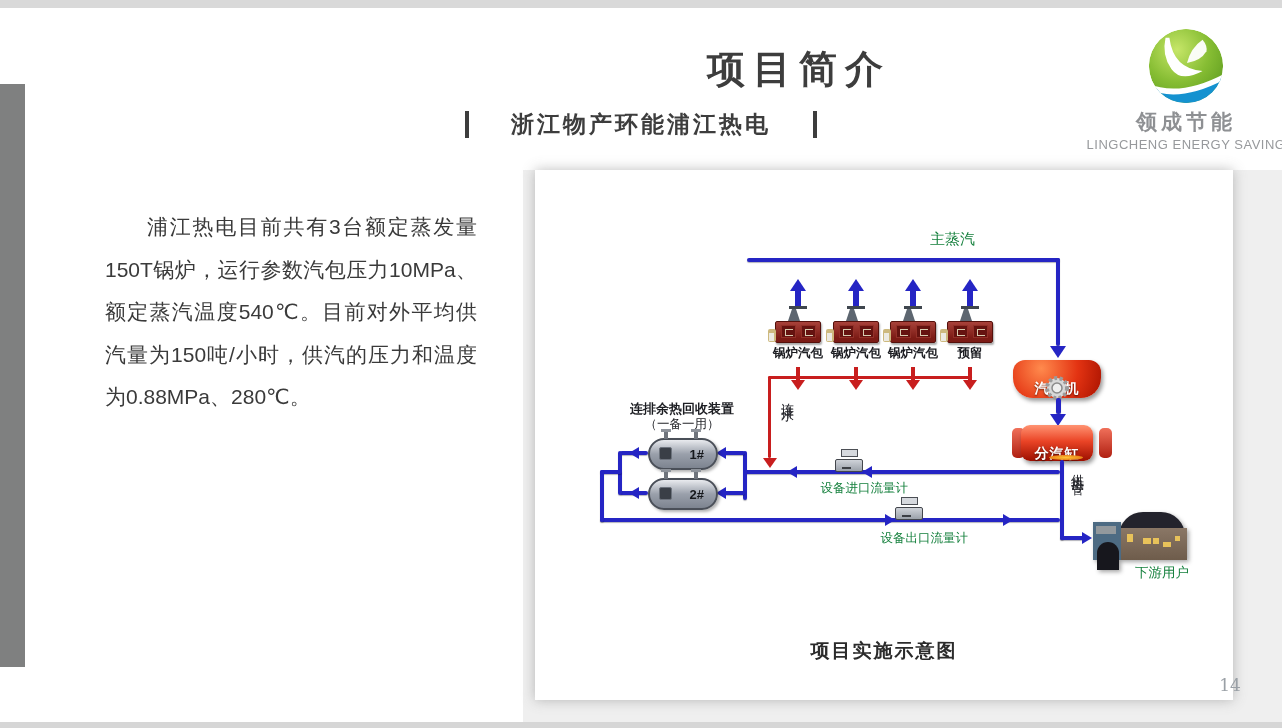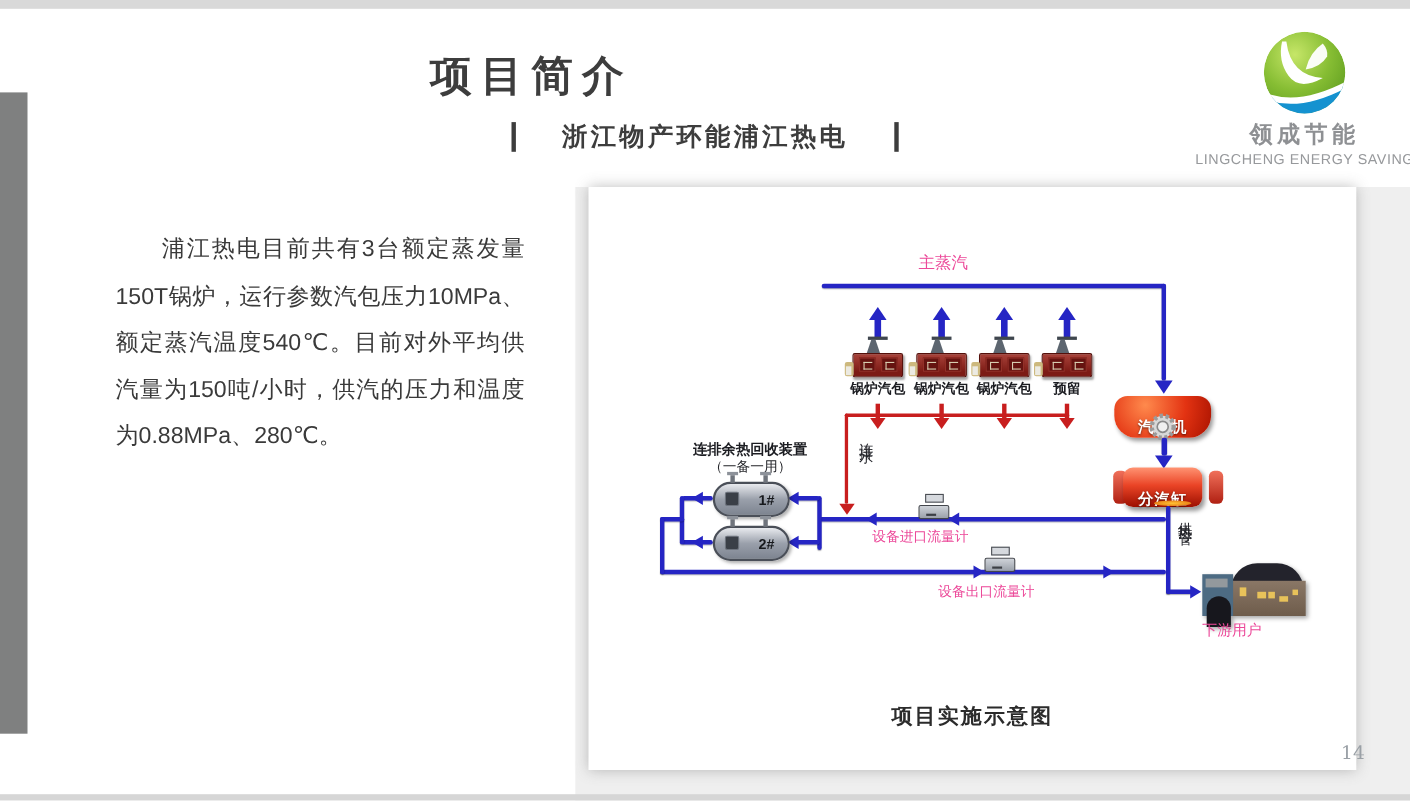--- a/index.html
+++ b/index.html
@@ -11,21 +11,21 @@
   html,body{width:1282px;height:728px;}
   body{font-family:"Liberation Sans","DejaVu Sans",sans-serif;background:#ffffff;overflow:hidden;}
   .slide{position:relative;width:1282px;height:728px;background:#ffffff;overflow:hidden;}
 
   .top-strip{position:absolute;left:0;top:0;width:1282px;height:8px;background:#d9d9d9;}
   .bottom-strip{position:absolute;left:0;top:722px;width:1282px;height:6px;background:#d6d6d6;}
   .left-bar{position:absolute;left:0;top:84px;width:25px;height:583px;background:#7f8080;}
   .backdrop{position:absolute;left:523px;top:170px;width:759px;height:558px;background:#efefef;}
 
   
-  .title{position:absolute;left:391px;top:44px;width:500px;text-align:left;
+  .title{position:absolute;left:391px;top:44px;width:500px;text-align:right;
     font-family:"DejaVu Serif","Liberation Serif",serif;font-size:38px;font-weight:bold;
     color:var(--ink);letter-spacing:8px;}
   .subtitle-row{position:absolute;left:391px;top:108px;width:500px;height:32px;
     display:flex;align-items:center;justify-content:center;gap:42px;}
   .subtitle-bar{width:4px;height:27px;background:#3d3d3d;}
   .subtitle{font-size:23px;font-weight:bold;color:#3d3d3d;letter-spacing:3px;}
 
   
   .logo{position:absolute;left:1106px;top:26px;width:160px;display:flex;flex-direction:column;align-items:center;}
   .logo-name{margin-top:2px;font-size:21px;font-weight:bold;color:#8e9093;letter-spacing:4px;}
@@ -40,21 +40,21 @@
   .panel{position:absolute;left:535px;top:170px;width:698px;height:530px;background:#ffffff;
     box-shadow:0 0 12px rgba(110,110,110,.45);}
   .pipe-b{position:absolute;background:var(--blue);border-radius:2px;box-shadow:0 1px 1px rgba(0,0,30,.3);}
   .pipe-r{position:absolute;background:var(--red);border-radius:2px;}
   .tri{position:absolute;width:0;height:0;}
   .tri.lb{border-top:6px solid transparent;border-bottom:6px solid transparent;border-right:10px solid var(--blue);}
   .tri.rb{border-top:6px solid transparent;border-bottom:6px solid transparent;border-left:10px solid var(--blue);}
   .tri.db{border-left:8px solid transparent;border-right:8px solid transparent;border-top:12px solid var(--blue);}
   .tri.ub{border-left:8px solid transparent;border-right:8px solid transparent;border-bottom:12px solid var(--blue);}
   .tri.dr{border-left:7px solid transparent;border-right:7px solid transparent;border-top:10px solid var(--red);}
-  .dlabel{position:absolute;font-size:12.5px;color:#ec4899;text-align:left;}
+  .dlabel{position:absolute;font-size:12.5px;color:#15803d;text-align:right;}
   .vtext{position:absolute;writing-mode:vertical-rl;text-orientation:upright;font-size:13px;
     color:#23242a;letter-spacing:3px;font-weight:500;}
 
   
   .boiler-group{position:absolute;top:109px;width:66px;height:112px;font-weight:bold;}
   .bg-head{position:absolute;left:25px;top:0;}
   .bg-shaft{position:absolute;left:30px;top:11px;width:6px;height:17px;background:var(--blue);}
   .bg-cap{position:absolute;left:24px;top:27px;width:18px;height:3px;background:#3f464e;}
   .bg-chimney{position:absolute;left:23px;top:30px;width:12px;height:0;
     border-bottom:12px solid #5d6670;border-left:4px solid transparent;border-right:4px solid transparent;}

